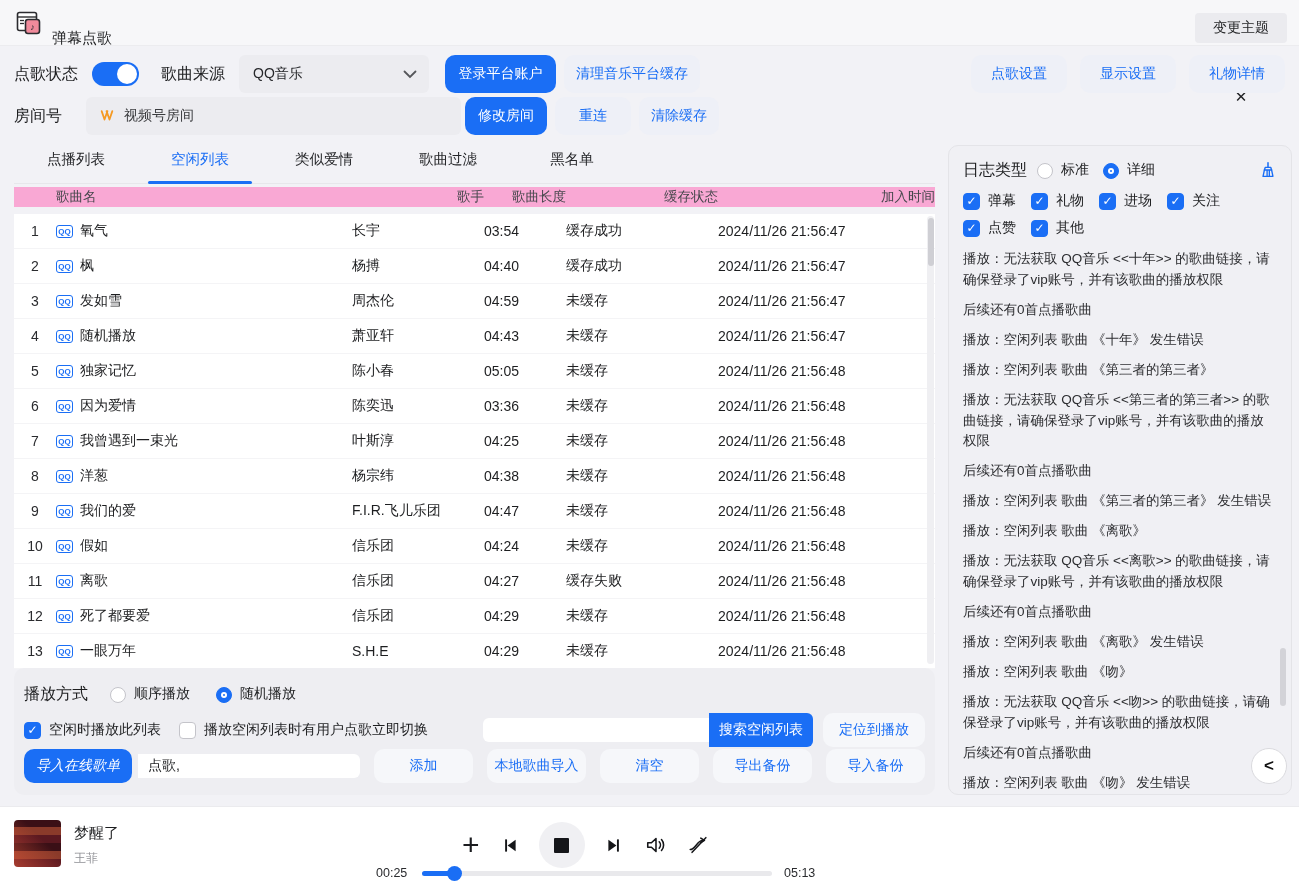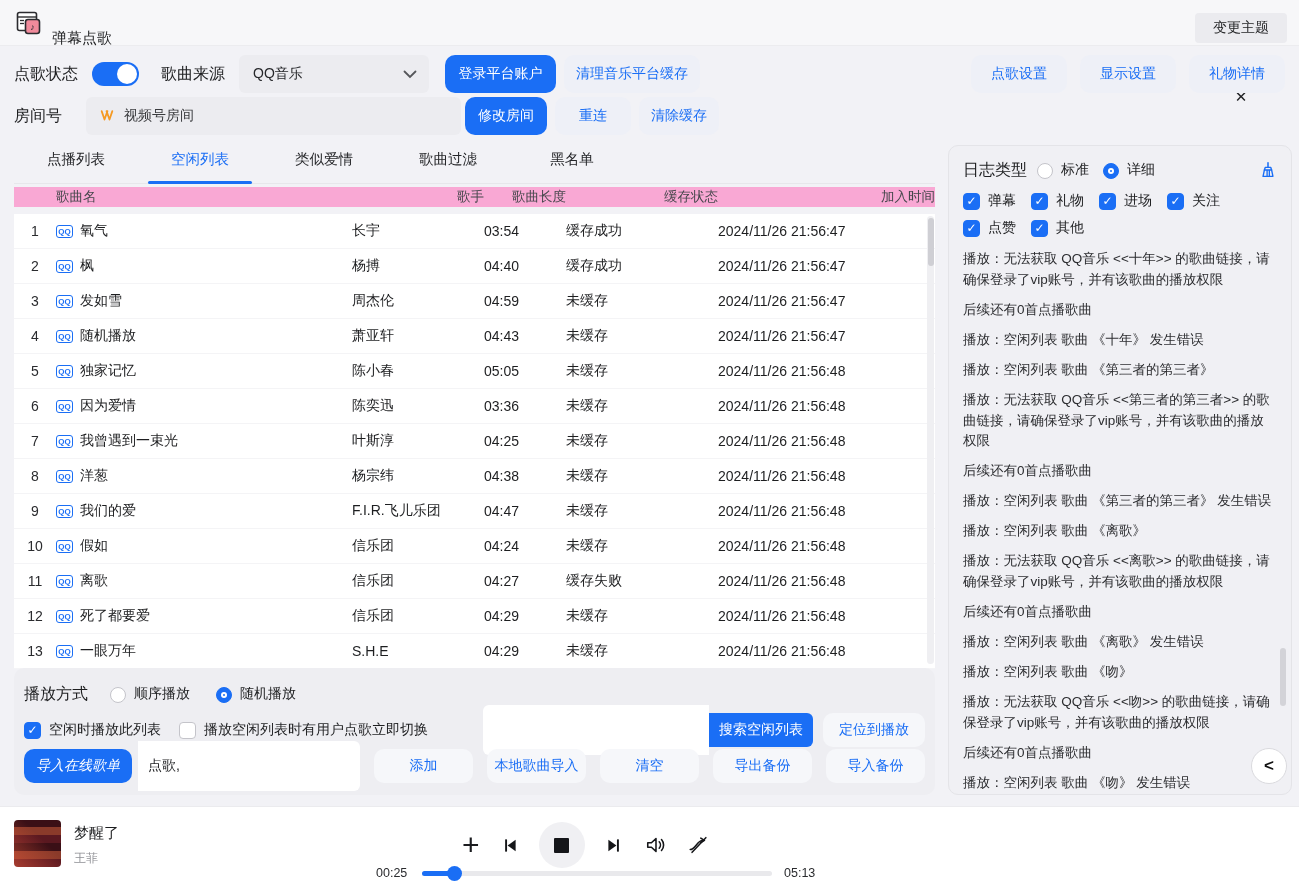--- a/index.html
+++ b/index.html
@@ -67,21 +67,21 @@
   .radio-item { display:flex; align-items:flex-end; gap:8px; margin-right:26px; cursor:pointer; font-size:14px; }
   .radio { width:16px; height:16px; border-radius:50%; border:1.6px solid #c4c4ca; background:#fff; position:relative; }
   .radio.on { border-color:#1a6ef5; background:#1a6ef5; }
   .radio.on::after { content:""; position:absolute; inset:4px; background:#fff; border-radius:50%; }
   .radio.on::before { content:""; position:absolute; inset:6px; background:#1a6ef5; border-radius:50%; z-index:1; }
   .cb-item { display:flex; align-items:center; gap:8px; margin-right:18px; cursor:pointer; font-size:14px; }
   .cb { width:17px; height:17px; border-radius:4px; border:1.6px solid #c4c4ca; background:#fff;
     display:flex; align-items:center; justify-content:center; }
   .cb.checked { background:#1a6ef5; border-color:#1a6ef5; }
   .cb.checked::after { content:"✓"; color:#fff; font-size:12px; font-weight:bold; line-height:1; }
-  .txt-input { background:#fff; border:none; border-radius:6px; height:50px; font-size:14px; font-family:inherit;
+  .txt-input { background:#fff; border:none; border-radius:6px; height:24px; font-size:14px; font-family:inherit;
     padding:0 10px; color:#1d1e20; outline:none; }
   #search-input { width:226px; margin-left:auto; border-radius:6px 0 0 6px; }
   #search-btn { height:34px; width:104px; padding:0; border-radius:0 6px 6px 0; }
   #locate-btn { height:34px; width:102px; padding:0; margin-left:10px; background:#f6f7fa; }
   #import-online { height:34px; width:108px; padding:0;font-style:italic; }
   #cmd-input { width:222px; margin-left:6px; border-radius:0 6px 6px 0; }
   .btn-panel { background:#f6f7fa; color:#1a6ef5; height:34px; }
   #action-buttons { display:flex; margin-left:14px; gap:14px; flex:1; }
   #action-buttons .btn-panel { flex:1; padding:0; }
 

